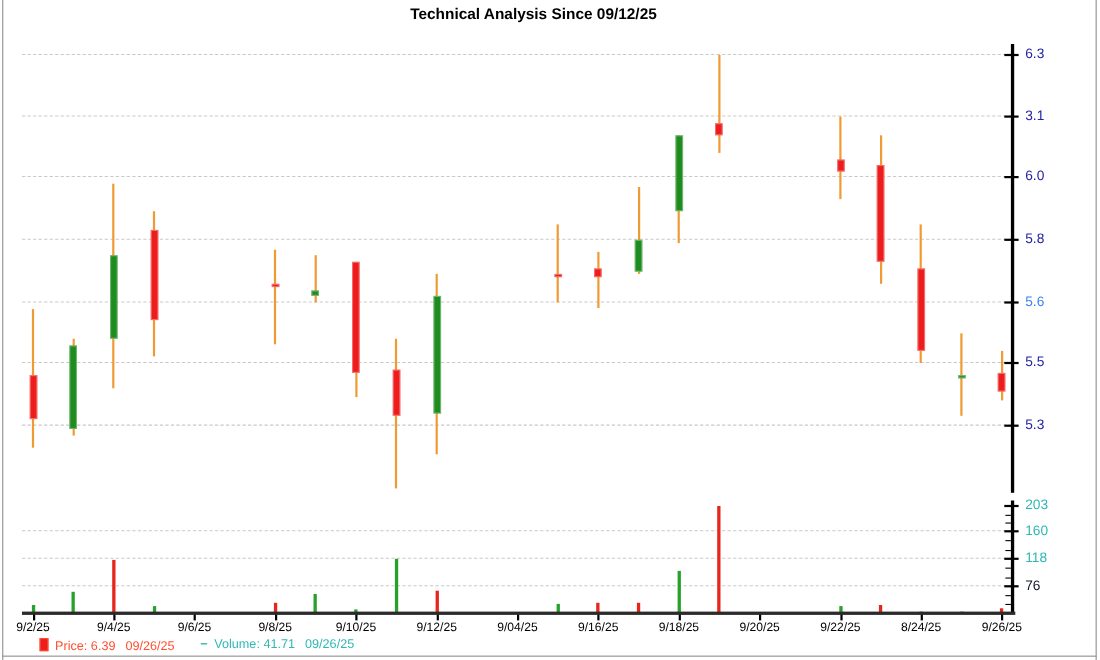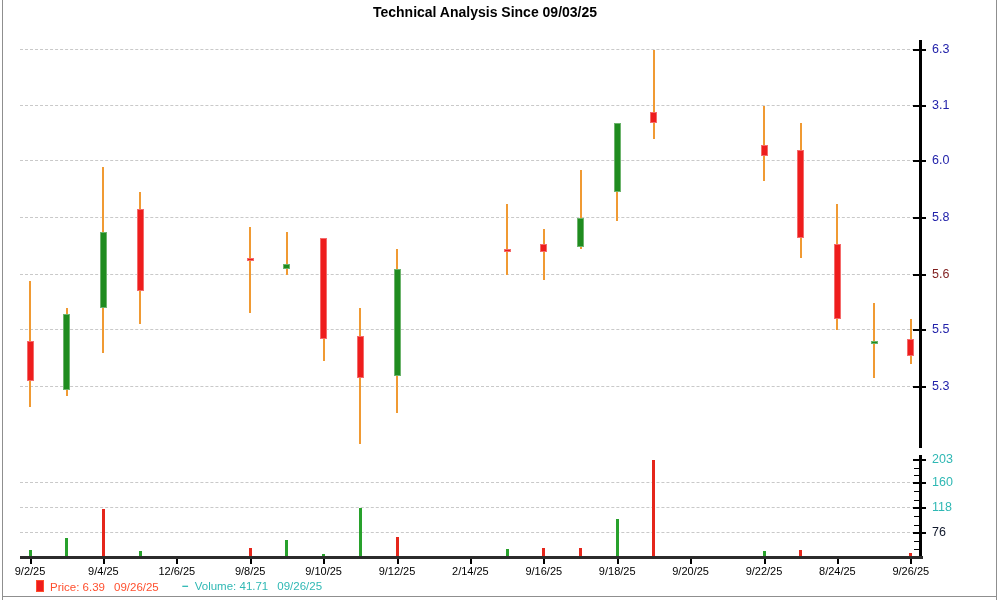--- a/index.html
+++ b/index.html
@@ -31,38 +31,38 @@
   .glyph-dash{display:inline-block;margin-right:6px;font-weight:bold;}
   .lg-sp{display:inline-block;width:9px;}
 </style>
 </head>
 <body>
 
 <div class="abs frame-line" style="left:2px;top:0;width:1px;height:600px;"></div>
 <div class="abs frame-line" style="left:996px;top:0;width:1px;height:600px;"></div>
 <div class="abs frame-line" style="left:2px;top:596px;width:995px;height:1px;"></div>
 
-<div id="chart-title" class="abs">Technical Analysis Since 09/03/25</div>
+<div id="chart-title" class="abs">Technical Analysis Since 09/12/25</div>
 
 <div id="plot" class="abs" style="left:0;top:0;width:1000px;height:433px;">
     <div class="abs gridline" style="left: 20px; top: 49px; width: 900px;"></div>
     <div class="abs tick" style="left: 913px; top: 49px; width: 13px; height: 2px;"></div>
     <div class="abs axis-label price-lbl" style="left: 932px; top: 42px; color: rgb(34, 34, 170);">6.3</div>
     <div class="abs gridline" style="left: 20px; top: 105px; width: 900px;"></div>
     <div class="abs tick" style="left: 913px; top: 105px; width: 13px; height: 2px;"></div>
     <div class="abs axis-label price-lbl" style="left: 932px; top: 98px; color: rgb(34, 34, 170);">3.1</div>
     <div class="abs gridline" style="left: 20px; top: 160px; width: 900px;"></div>
     <div class="abs tick" style="left: 913px; top: 160px; width: 13px; height: 2px;"></div>
     <div class="abs axis-label price-lbl" style="left: 932px; top: 153px; color: rgb(34, 34, 170);">6.0</div>
     <div class="abs gridline" style="left: 20px; top: 217px; width: 900px;"></div>
     <div class="abs tick" style="left: 913px; top: 217px; width: 13px; height: 2px;"></div>
     <div class="abs axis-label price-lbl" style="left: 932px; top: 210px; color: rgb(34, 34, 170);">5.8</div>
     <div class="abs gridline" style="left: 20px; top: 274px; width: 900px;"></div>
     <div class="abs tick" style="left: 913px; top: 274px; width: 13px; height: 2px;"></div>
-    <div class="abs axis-label price-lbl" style="left: 932px; top: 267px; color: #7f1d1d;">5.6</div>
+    <div class="abs axis-label price-lbl" style="left: 932px; top: 267px; color: #3b82f6;">5.6</div>
     <div class="abs gridline" style="left: 20px; top: 329px; width: 900px;"></div>
     <div class="abs tick" style="left: 913px; top: 329px; width: 13px; height: 2px;"></div>
     <div class="abs axis-label price-lbl" style="left: 932px; top: 322px; color: rgb(34, 34, 170);">5.5</div>
     <div class="abs gridline" style="left: 20px; top: 386px; width: 900px;"></div>
     <div class="abs tick" style="left: 913px; top: 386px; width: 13px; height: 2px;"></div>
     <div class="abs axis-label price-lbl" style="left: 932px; top: 379px; color: rgb(34, 34, 170);">5.3</div>
     <div class="abs tick" style="left: 913px; top: 459px; width: 13px; height: 2px;"></div>
     <div class="abs axis-label vol-lbl" style="left: 932px; top: 452px; color: rgb(47, 184, 180);">203</div>
     <div class="abs gridline" style="left: 20px; top: 482px; width: 900px;"></div>
     <div class="abs tick" style="left: 913px; top: 482px; width: 13px; height: 2px;"></div>
@@ -79,29 +79,29 @@
     <div class="abs tick" style="left: 914px; top: 499.667px; width: 5px; height: 1px;"></div>
     <div class="abs tick" style="left: 914px; top: 516.333px; width: 5px; height: 1px;"></div>
     <div class="abs tick" style="left: 914px; top: 524.667px; width: 5px; height: 1px;"></div>
     <div class="abs tick" style="left: 914px; top: 541px; width: 5px; height: 1px;"></div>
     <div class="abs tick" style="left: 914px; top: 549px; width: 5px; height: 1px;"></div>
     <div class="abs tick" style="left: 29.5px; top: 557px; width: 2px; height: 7px;"></div>
     <div class="abs date-lbl" style="left: 30px; top: 565px; color: rgb(0, 0, 0);">9/2/25</div>
     <div class="abs tick" style="left: 102.9px; top: 557px; width: 2px; height: 7px;"></div>
     <div class="abs date-lbl" style="left: 103.4px; top: 565px; color: rgb(0, 0, 0);">9/4/25</div>
     <div class="abs tick" style="left: 176.3px; top: 557px; width: 2px; height: 7px;"></div>
-    <div class="abs date-lbl" style="left: 176.8px; top: 565px; color: rgb(0, 0, 0);">12/6/25</div>
+    <div class="abs date-lbl" style="left: 176.8px; top: 565px; color: rgb(0, 0, 0);">9/6/25</div>
     <div class="abs tick" style="left: 249.7px; top: 557px; width: 2px; height: 7px;"></div>
     <div class="abs date-lbl" style="left: 250.2px; top: 565px; color: rgb(0, 0, 0);">9/8/25</div>
     <div class="abs tick" style="left: 323.1px; top: 557px; width: 2px; height: 7px;"></div>
     <div class="abs date-lbl" style="left: 323.6px; top: 565px; color: rgb(0, 0, 0);">9/10/25</div>
     <div class="abs tick" style="left: 396.5px; top: 557px; width: 2px; height: 7px;"></div>
     <div class="abs date-lbl" style="left: 397px; top: 565px; color: rgb(0, 0, 0);">9/12/25</div>
     <div class="abs tick" style="left: 469.9px; top: 557px; width: 2px; height: 7px;"></div>
-    <div class="abs date-lbl" style="left: 470.4px; top: 565px; color: rgb(0, 0, 0);">2/14/25</div>
+    <div class="abs date-lbl" style="left: 470.4px; top: 565px; color: rgb(0, 0, 0);">9/04/25</div>
     <div class="abs tick" style="left: 543.3px; top: 557px; width: 2px; height: 7px;"></div>
     <div class="abs date-lbl" style="left: 543.8px; top: 565px; color: rgb(0, 0, 0);">9/16/25</div>
     <div class="abs tick" style="left: 616.7px; top: 557px; width: 2px; height: 7px;"></div>
     <div class="abs date-lbl" style="left: 617.2px; top: 565px; color: rgb(0, 0, 0);">9/18/25</div>
     <div class="abs tick" style="left: 690.1px; top: 557px; width: 2px; height: 7px;"></div>
     <div class="abs date-lbl" style="left: 690.6px; top: 565px; color: rgb(0, 0, 0);">9/20/25</div>
     <div class="abs tick" style="left: 763.5px; top: 557px; width: 2px; height: 7px;"></div>
     <div class="abs date-lbl" style="left: 764px; top: 565px; color: rgb(0, 0, 0);">9/22/25</div>
     <div class="abs tick" style="left: 836.9px; top: 557px; width: 2px; height: 7px;"></div>
     <div class="abs date-lbl" style="left: 837.4px; top: 565px; color: rgb(0, 0, 0);">8/24/25</div>

